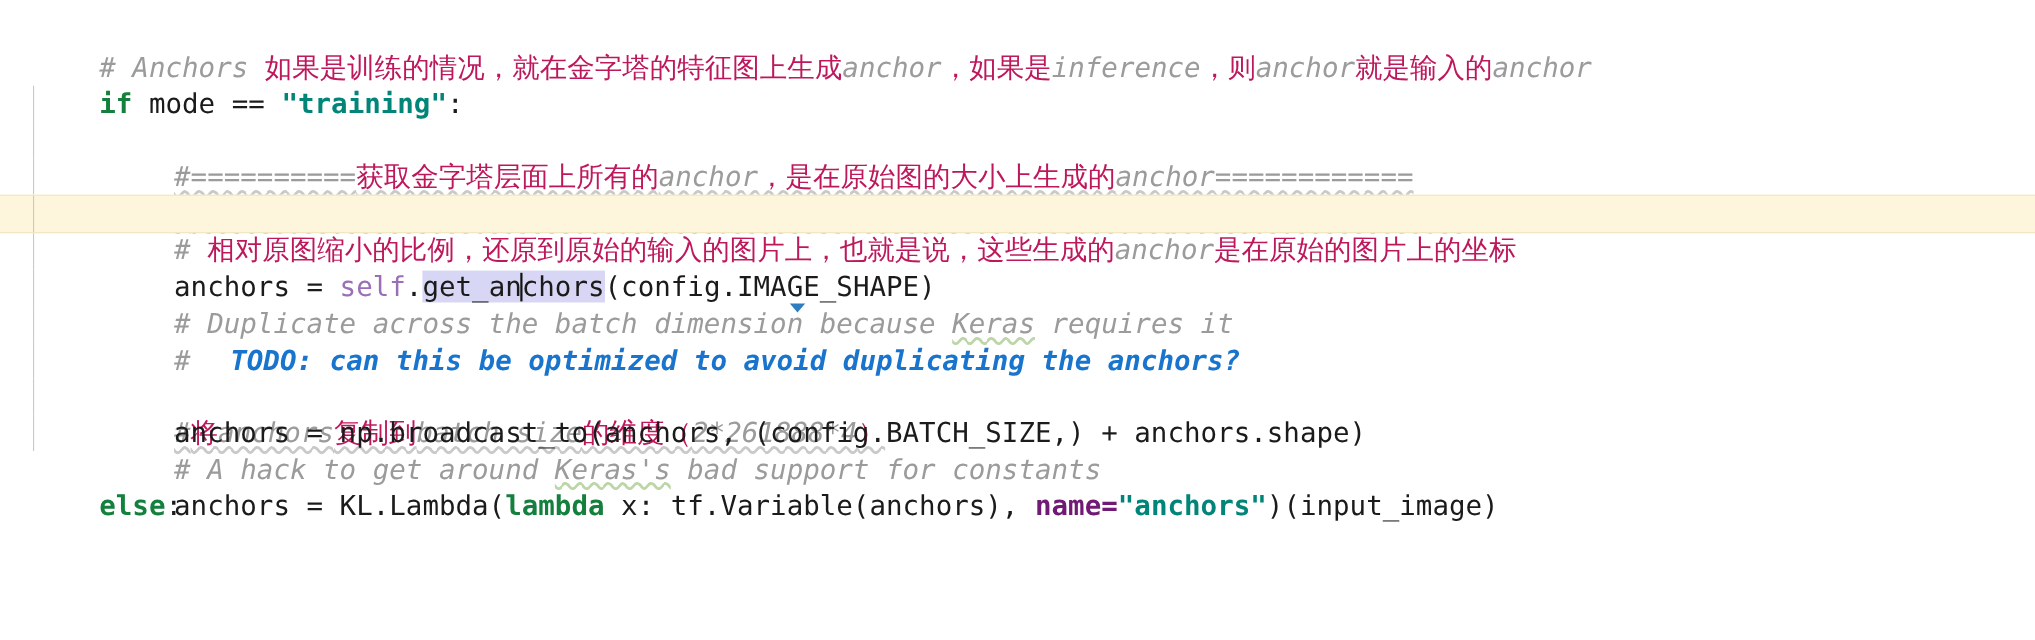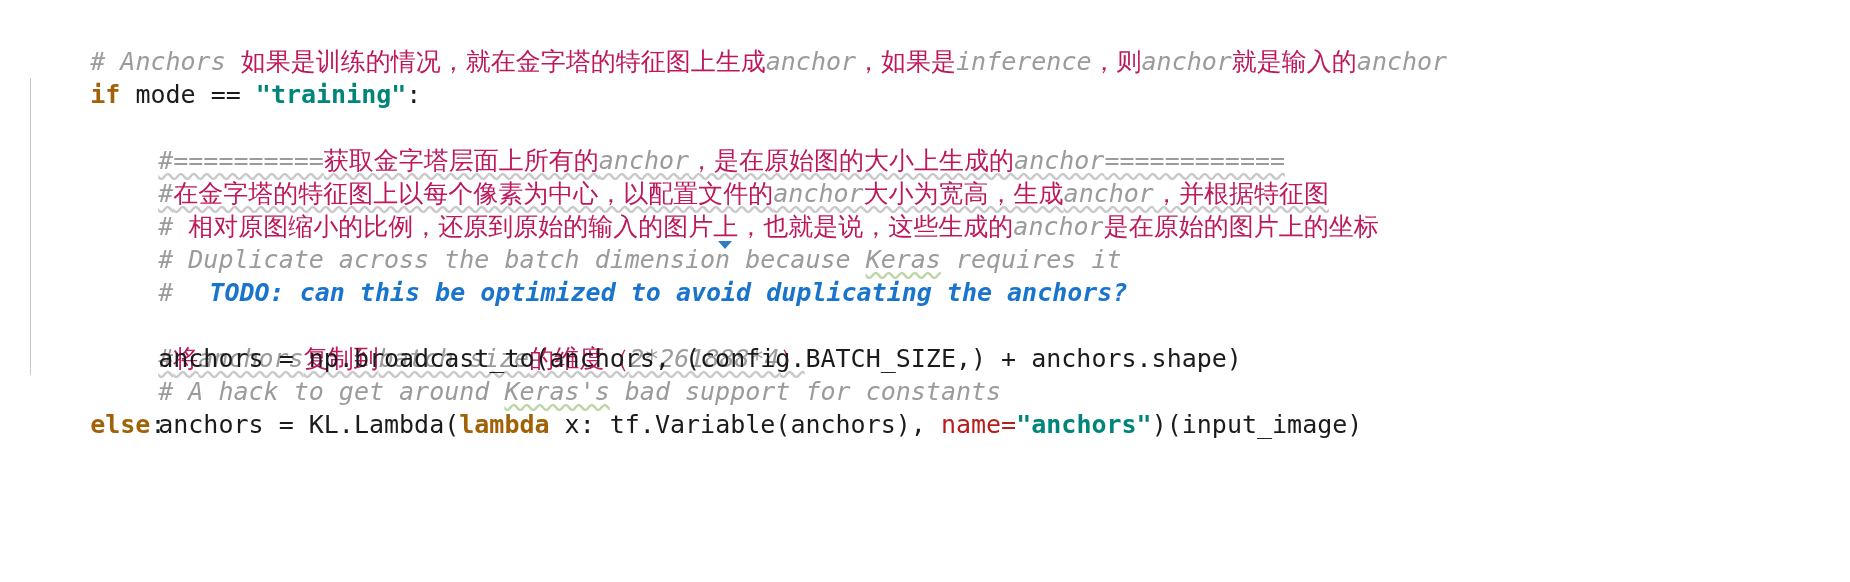--- a/index.html
+++ b/index.html
@@ -49,24 +49,24 @@
     top: 0;
     bottom: 0;
     width: 1px;
     background: #c8c8c8;
   }
   .guide.g1 { left: 30px; }
 
   .pad { display: inline-block; }
 
   
-  .kw        { color: #a16207; font-weight: bold; }         
+  .kw        { color: #15803d; font-weight: bold; }         
   .str       { color: #008578; font-weight: bold; }          
   .self      { color: #9a6fb5; }                             
-  .kwarg     { color: #b91c1c; }                             
+  .kwarg     { color: #701a75; font-weight: bold; }                             
   .plain     { color: #1b1b1b; }
   .cmt       { color: #9b9b9b; font-style: italic; }         
   .cmt-cn    { color: #be185d; font-style: normal;
                font-family: "DejaVu Sans", "Liberation Sans", sans-serif; }
   .todo      { color: #1874cd; font-weight: bold; font-style: italic; margin-left: 21px; }
 
   
   .cjk { font-family: "DejaVu Sans", "Liberation Sans", sans-serif; font-style: normal; }
   .lat { font-family: "DejaVu Sans Mono", "Liberation Mono", monospace; font-style: italic; }
 
@@ -132,20 +132,24 @@
   <div class="code-line">
     <div class="guide g1"></div>
     <span class="pad" style="width:98px"></span><span class="cmt squiggle-grey">#</span><span class="cmt-cn cjk squiggle-grey">在金字塔的特征图上以每个像素为中心，以配置文件的</span><span class="cmt lat squiggle-grey">anchor</span><span class="cmt-cn cjk squiggle-grey">大小为宽高，生成</span><span class="cmt lat squiggle-grey">anchor</span><span class="cmt-cn cjk squiggle-grey">，并根据特征图</span>
   </div>
 
   <div class="code-line">
     <div class="guide g1"></div>
     <span class="pad" style="width:98px"></span><span class="cmt"># </span><span class="cmt-cn cjk">相对原图缩小的比例，还原到原始的输入的图片上，也就是说，这些生成的</span><span class="cmt lat">anchor</span><span class="cmt-cn cjk">是在原始的图片上的坐标</span>
   </div>
 
+  <div class="code-line current">
+    <div class="guide g1"></div>
+    <span class="pad" style="width:98px"></span><span class="plain">anchors = </span><span class="self">self</span><span class="plain">.</span><span class="sel-ident"><span class="plain">get_an</span><span class="caret"></span><span class="plain">chors</span></span><span class="plain">(config.IMAGE_SHAPE)</span>
+  </div>
 
   <div class="code-line">
     <div class="guide g1"></div>
     <span class="pad" style="width:98px"></span><span class="cmt"># Duplicate across the batch dimension because </span><span class="cmt squiggle-green">Keras</span><span class="cmt"> requires it</span>
   </div>
 
   <div class="code-line">
     <div class="guide g1"></div>
     <span class="pad" style="width:98px"></span><span class="cmt"># </span><span class="todo">TODO: can this be optimized to avoid duplicating the anchors?</span>
   </div>

